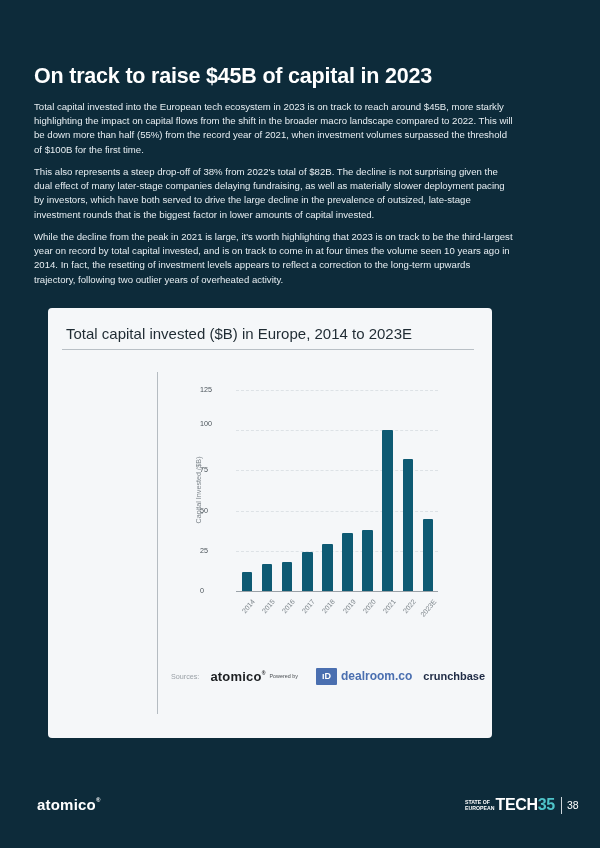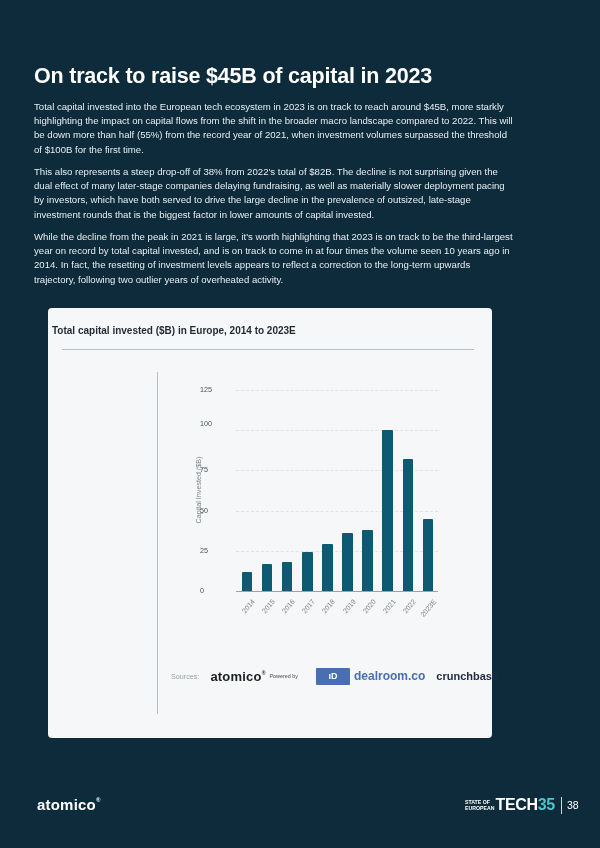--- a/index.html
+++ b/index.html
@@ -22,22 +22,22 @@
   }
   #p1 { top: 100px; }
   #p2 { top: 165px; }
   #p3 { top: 230px; }
 
   .card {
     position: absolute; left: 48px; top: 308px; width: 444px; height: 430px;
     background: #f5f7f9; border-radius: 4px;
   }
   .card-title {
-    position: absolute; left: 4px; top: 17px;
-    font-size: 10px; font-weight: bold; color: #1f2b33; white-space: nowrap;
+    position: absolute; left: 18px; top: 17px;
+    font-size: 15px; font-weight: normal; color: #1f2b33; white-space: nowrap;
   }
   .card-rule {
     position: absolute; left: 14px; right: 18px; top: 41px; height: 1px;
     background: #b9c0c6;
   }
   .notes-divider {
     position: absolute; left: 109px; top: 64px; width: 1.3px; height: 342px;
     background: #b5bcc2;
   }
   .notes {
@@ -73,21 +73,21 @@
 
   .sources {
     position: absolute; left: 123px; top: 357px; height: 22px;
     display: flex; align-items: center; white-space: nowrap;
   }
   .src-label { font-size: 7.2px; color: #9aa1a7; margin-right: 11px; }
   .src-atomico { font-size: 13px; font-weight: bold; color: #1c1f22; letter-spacing: 0.2px; }
   .src-atomico sup { font-size: 5px; vertical-align: 6px; }
   .src-powered { font-size: 5.4px; color: #4a4f53; margin-left: 4px; margin-right: 18px; }
   .dealroom-icon {
-    width: 34px; height: 17px; background: #4a6fb0; border-radius: 1px;
+    width: 21px; height: 17px; background: #4a6fb0; border-radius: 1px;
     display: inline-flex; align-items: center; justify-content: center;
     color: #fff; font-size: 9px; font-weight: bold; margin-right: 4px;
   }
   .src-dealroom { font-size: 12px; font-weight: bold; color: #4a6fb0; margin-right: 11px; }
   .src-crunchbase { font-size: 11px; font-weight: bold; color: #1e2a44; }
 
   .footer-logo {
     position: absolute; left: 37px; top: 796px;
     font-size: 15px; font-weight: bold; color: #ffffff; letter-spacing: 0.2px;
   }

